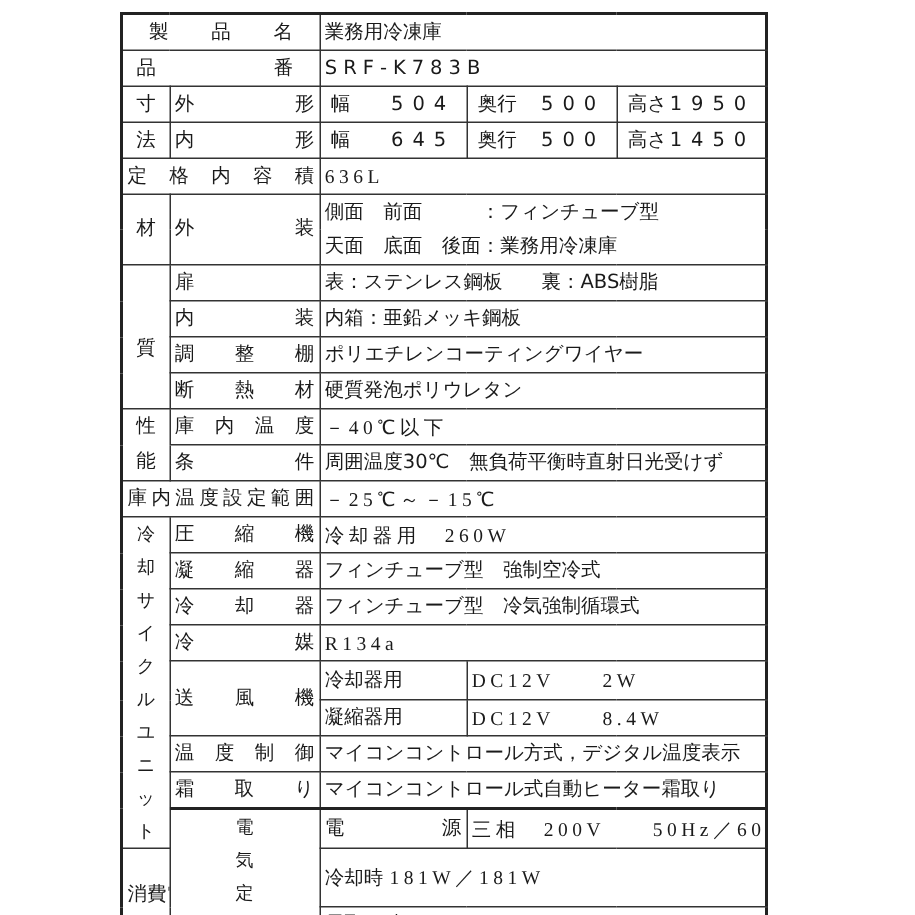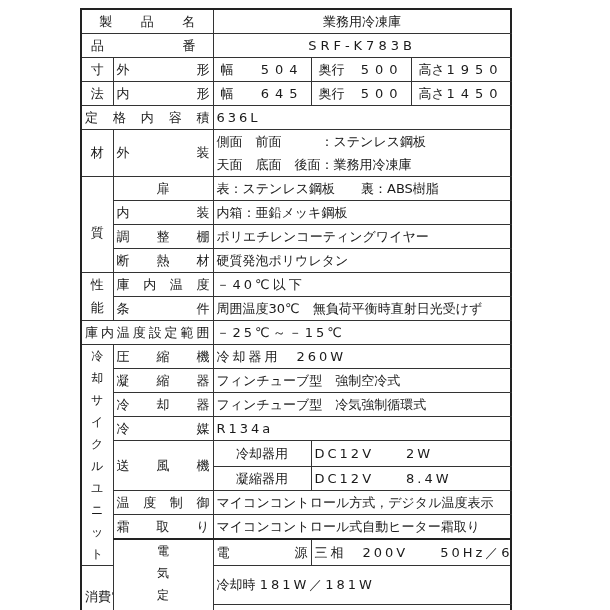--- a/index.html
+++ b/index.html
@@ -7,25 +7,25 @@
          font-family:"DejaVu Sans", "Liberation Sans", sans-serif; color:#1a1a1a; }
   table.spec { position:absolute; left:80px; top:8px; width:430px;
                border-collapse:collapse; table-layout:fixed; font-size:13px; }
   table.spec td { border:1px solid #333; padding:0 3px; height:23px; line-height:22px;
                   white-space:nowrap; overflow:hidden; }
   table.spec { border:2px solid #222; }
   .cat { text-align:center; vertical-align:middle; }
   .vert { text-align:center; vertical-align:top; line-height:16px; padding:2px 0; font-size:12px; }
   .spread { display:flex; justify-content:space-between; }
   .spread-center { display:flex; justify-content:space-around; }
-  .val { letter-spacing:3px; }
+  .val { letter-spacing:3px;font-family:Liberation Serif, serif; }
   .wide { letter-spacing:4px; }
   .dim { display:flex; justify-content:space-between; padding:0 4px; }
   .dimnum { letter-spacing:6px; }
-  .center { text-align:center; }
+  .center { }
   .tall { height:46px !important; }
 </style>
 </head>
 <body>
 
 <table class="spec">
   <colgroup>
     <col style="width:32px">
       <col style="width:100px">
       <col style="width:98px">
@@ -125,21 +125,21 @@
   </tr>
 
   <tr>
     <td rowspan="2" class="cat">材</td>
     <td rowspan="2" class="tall" style="vertical-align:middle;">
       <div class="spread">
             <span>外</span>
             <span>装</span>
           </div>
     </td>
-    <td colspan="3" style="border-bottom:none;">側面　前面　　　：ステンレス鋼板</td>
+    <td colspan="3" style="border-bottom:none;">側面　前面　　　：フィンチューブ型</td>
   </tr>
   <tr>
     <td colspan="3" style="border-top:none;">天面　底面　後面：業務用冷凍庫</td>
   </tr>
 
   <tr>
     <td rowspan="4" class="cat" style="vertical-align:bottom; padding-bottom:28px;">質</td>
     <td class="center">扉</td>
     <td colspan="3">表：ステンレス鋼板　　裏：ABS樹脂</td>
   </tr>

